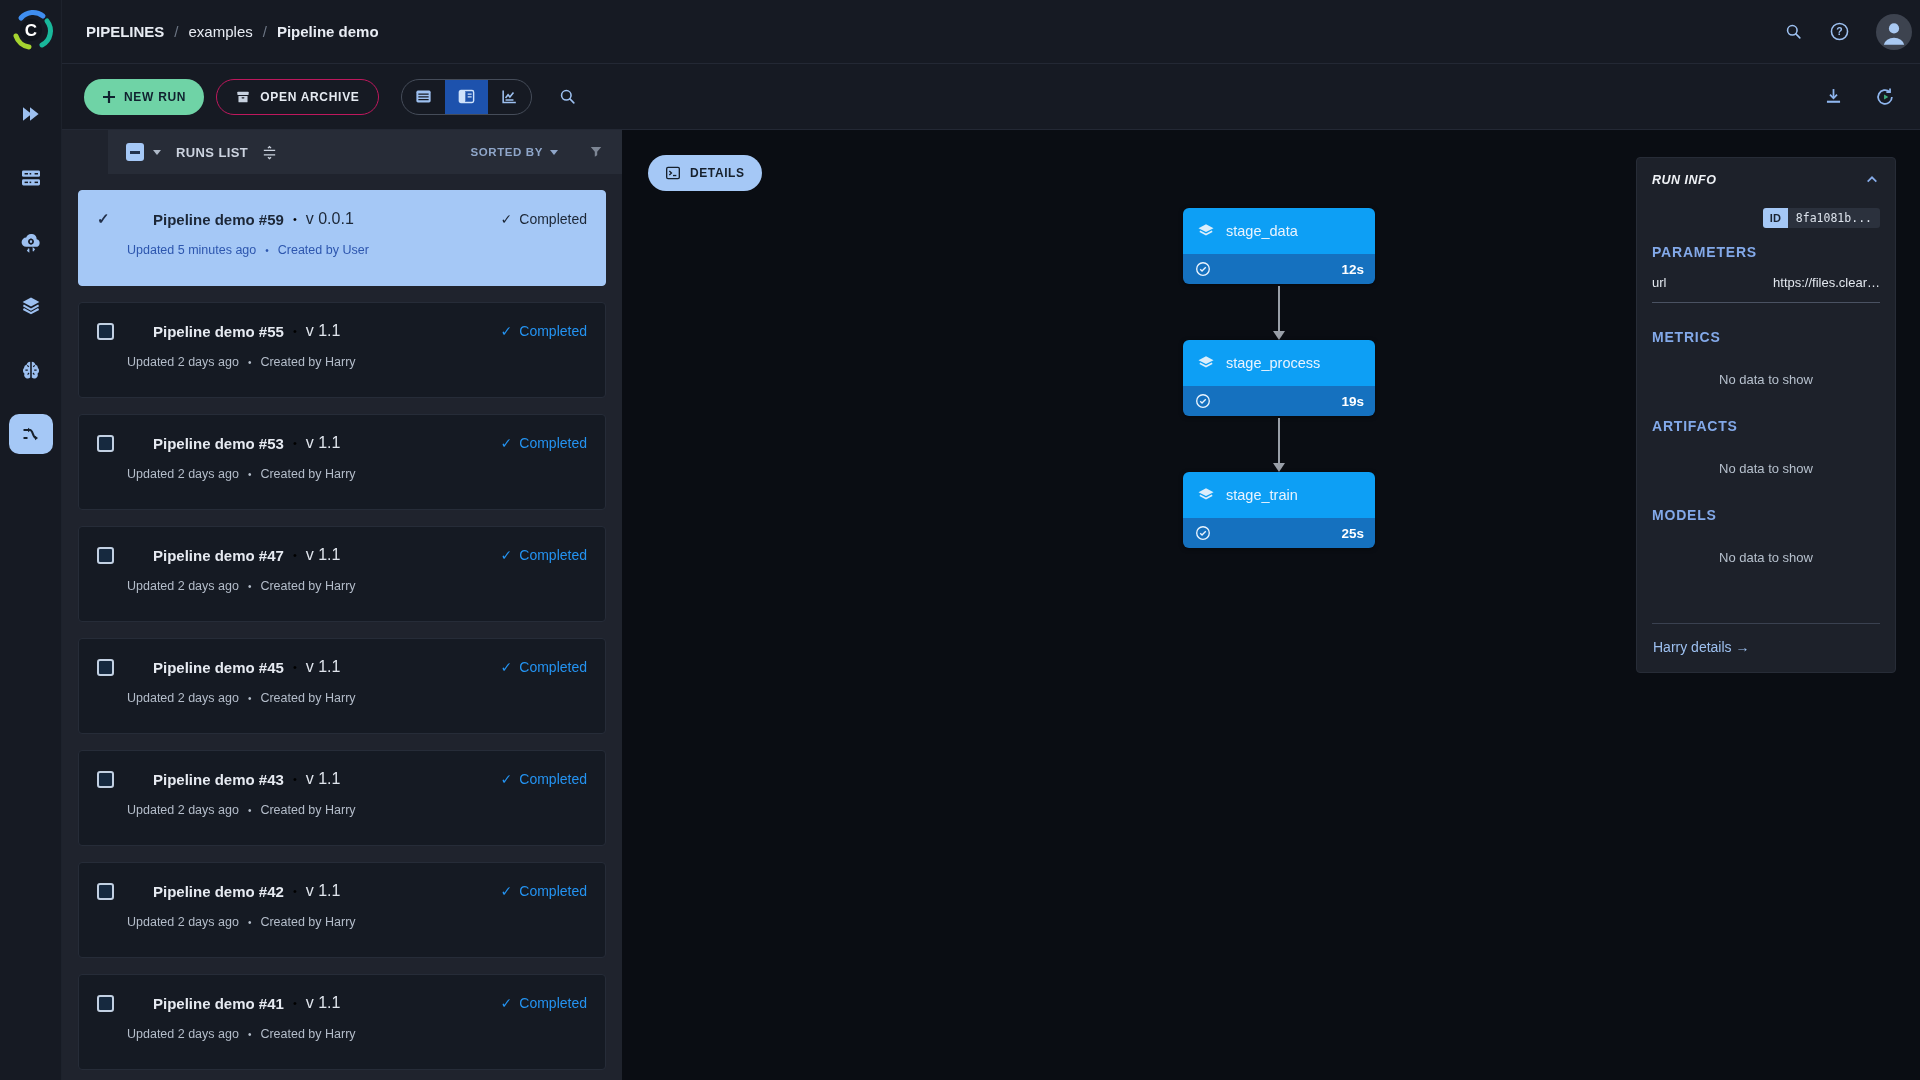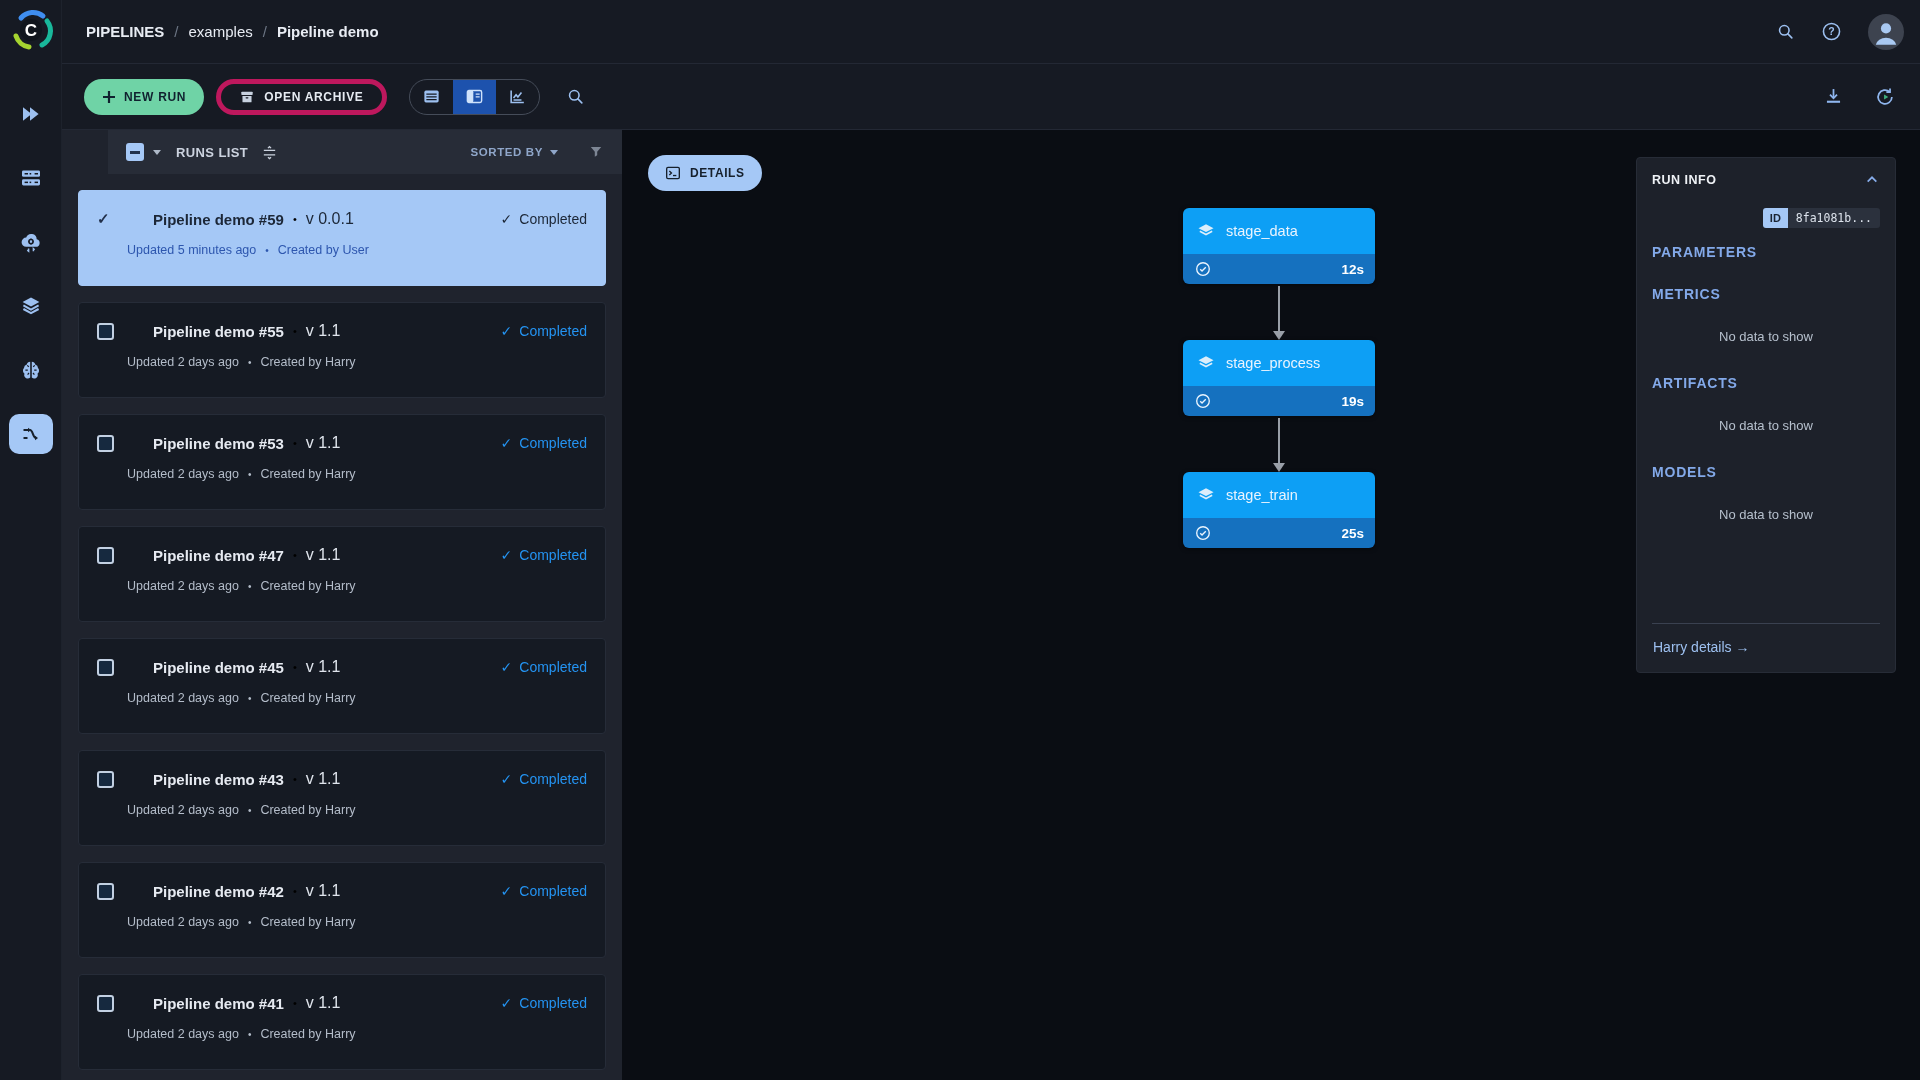--- a/index.html
+++ b/index.html
@@ -13,37 +13,37 @@
   .logo { width:48px; height:48px; margin-top:6px; }
   .nav { display:flex; flex-direction:column; align-items:center; gap:24px; margin-top:40px; }
   .nav-item { width:44px; height:40px; display:flex; align-items:center; justify-content:center;
     border-radius:10px; cursor:pointer; }
   .nav-item svg { width:24px; height:24px; }
   .nav-item.active { background:#a5c8f6; }
 
   
   .main { flex:1; display:flex; flex-direction:column; }
   .topbar { height:64px; background:#161a23; display:flex; align-items:center;
-    padding:0 16px 0 24px; border-bottom:1px solid #232834; }
+    padding:0 8px 0 24px; border-bottom:1px solid #232834; }
   .crumbs { display:flex; align-items:center; font-size:15px; color:#e8ecf3; list-style:none; }
   .crumbs li { display:flex; align-items:center; }
   .crumbs li:not(:last-child)::after { content:"/"; color:#6d7685; margin:0 10px; font-weight:400; }
   .crumb-0 { font-weight:700; } .crumb-1 { font-weight:400; } .crumb-2 { font-weight:700; }
   .topbar-right { margin-left:auto; display:flex; align-items:center; gap:26px; }
   .icon-btn { background:none; border:none; cursor:pointer; display:flex; align-items:center; justify-content:center; }
   .avatar { width:36px; height:36px; border-radius:50%; background:#3d434f; display:flex;
     align-items:center; justify-content:center; overflow:hidden; }
 
   
   .toolbar { height:66px; background:#161a23; display:flex; align-items:center;
     padding:0 24px 0 22px; border-bottom:1px solid #232834; }
   .btn-new-run { height:36px; border:none; border-radius:18px; background:#6fd3a6;
     color:#10212f; font-size:12px; font-weight:700; letter-spacing:.7px; padding:0 18px;
     display:flex; align-items:center; gap:8px; cursor:pointer; font-family:inherit; }
-  .btn-archive { height:36px; margin-left:12px; border:5px solid #be185d; border-radius:18px;
+  .btn-archive { height:36px; margin-left:12px; border:1px solid #be185d; border-radius:18px;
     background:transparent; color:#e6ebf2; font-size:12px; font-weight:700; letter-spacing:.7px;
     padding:0 18px; display:flex; align-items:center; gap:9px; cursor:pointer; font-family:inherit; }
   .segmented { height:36px; margin-left:22px; border:1px solid #454c59; border-radius:18px;
     display:flex; overflow:hidden; }
   .segment { width:43px; height:100%; display:flex; align-items:center; justify-content:center;
     background:transparent; border:none; cursor:pointer; }
   .segment.selected { background:#1d52ad; }
   .toolbar-search { margin-left:26px; }
   .toolbar-right { margin-left:auto; display:flex; align-items:center; gap:30px; }
 
@@ -100,21 +100,21 @@
   .node-dur { margin-left:auto; font-size:13.5px; font-weight:700; color:#fff; }
   .dag-arrow { display:flex; flex-direction:column; align-items:center; height:56px; padding-top:2px; }
   .dag-arrow .line { width:2px; flex:1; background:#999fa8; }
   .dag-arrow .head { width:0; height:0; border-left:6px solid transparent; border-right:6px solid transparent;
     border-top:9px solid #999fa8; }
 
   
   .runinfo { position:absolute; top:27px; right:24px; width:260px; height:516px;
     background:#1d212a; border:1px solid #272c37; border-radius:4px; padding:0 15px;
     display:flex; flex-direction:column; }
-  .ri-head { height:44px; display:flex; align-items:center; justify-content:space-between; flex-shrink:0; }
+  .ri-head { height:44px; display:flex; align-items:center; justify-content:space-between; flex-shrink:0;font-style:italic; }
   .ri-title { font-size:12.5px; font-weight:700; color:#eef1f5; letter-spacing:.5px; }
   .ri-idrow { display:flex; justify-content:flex-end; margin:6px 0 16px; }
   .id-chip { height:20px; display:flex; align-items:center; background:#a5c8f6; color:#1a2433;
     font-size:11px; font-weight:700; padding:0 7px; border-radius:3px 0 0 3px; }
   .id-val { height:20px; display:flex; align-items:center; background:#2b313d; color:#dde3ec;
     font-size:11.5px; font-family:"DejaVu Sans Mono", monospace; padding:0 8px; border-radius:0 3px 3px 0; }
   .ri-label { font-size:14px; font-weight:700; color:#83a9e9; letter-spacing:.8px; }
   .param-row { display:flex; justify-content:space-between; align-items:center; margin-top:15px;
     padding-bottom:12px; border-bottom:1px solid #4a5262; font-size:13px; color:#e2e7ee; }
   .param-val { max-width:150px; white-space:nowrap; overflow:hidden; text-overflow:ellipsis; }
@@ -558,20 +558,26 @@
               <svg width="16" height="16" viewBox="0 0 24 24">
                   <path d="M5.5 14.5 12 8l6.5 6.5" fill="none" stroke="#86ace9" stroke-width="2.6"></path>
                 </svg>
             </span>
           </div>
           <div class="ri-idrow">
             <span class="id-chip">ID</span>
             <span class="id-val">8fa1081b...</span>
           </div>
           <div class="ri-label">PARAMETERS</div>
+          <div>
+  <div class="param-row">
+    <span>url</span>
+    <span class="param-val">https://files.clear…</span>
+  </div>
+</div>
           <div class="ri-section">
             <div class="ri-label">METRICS</div>
             <div class="ri-empty">No data to show</div>
           </div>
           <div class="ri-section">
             <div class="ri-label">ARTIFACTS</div>
             <div class="ri-empty">No data to show</div>
           </div>
           <div class="ri-section">
             <div class="ri-label">MODELS</div>

